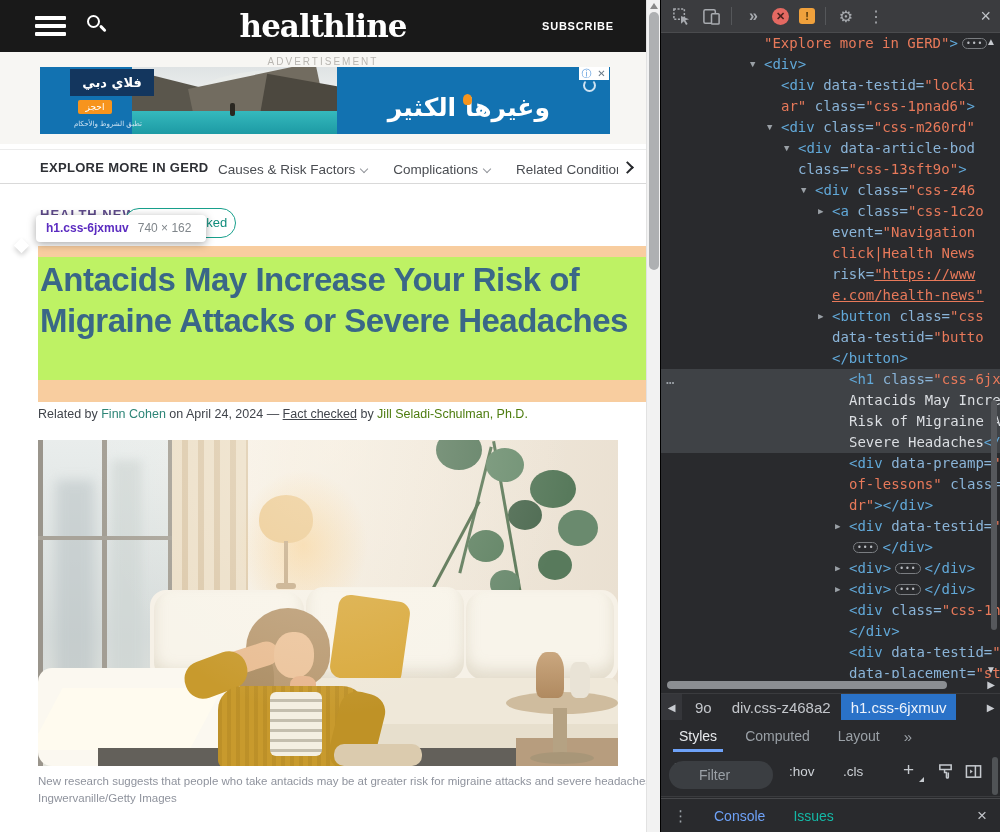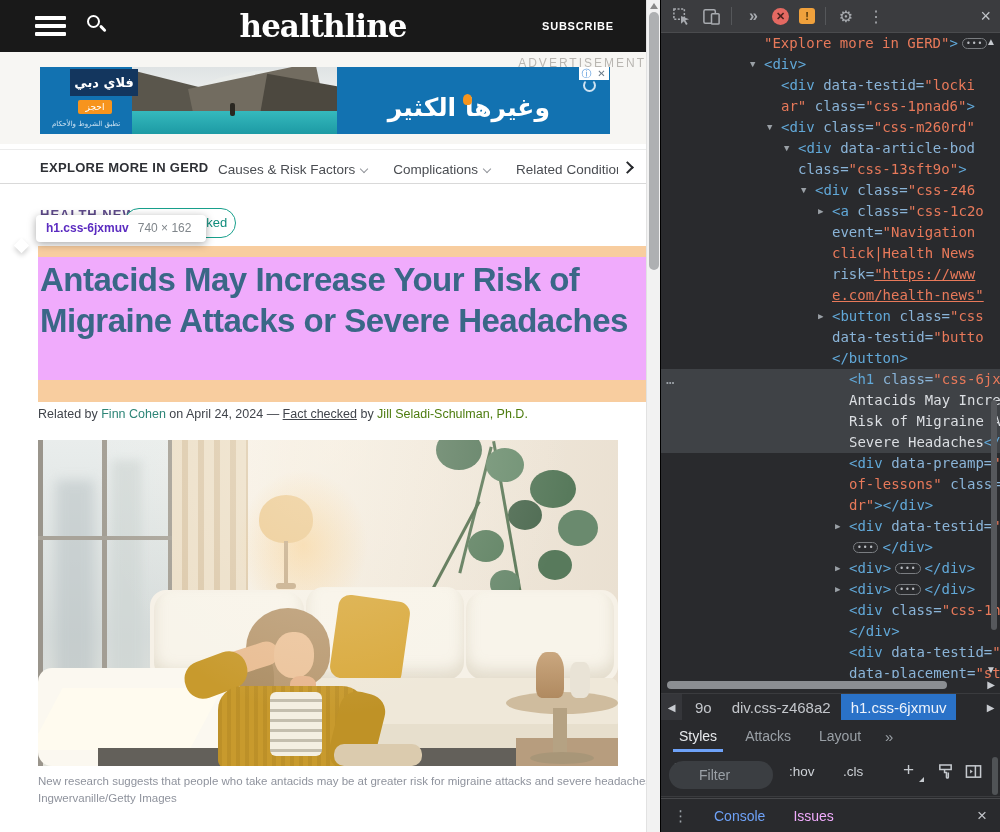--- a/index.html
+++ b/index.html
@@ -14,25 +14,25 @@
   .site-header { position:absolute; left:0; top:0; width:646px; height:52px; background:#191919; }
   .burger { position:absolute; left:35px; top:16px; width:31px; height:20px; cursor:pointer; }
   .burger i { display:block; height:4px; background:#fff; border-radius:1px; margin-bottom:4px; }
   .search-btn { position:absolute; left:87px; top:15px; width:22px; height:22px; }
   .search-glass { position:absolute; left:0; top:0; width:13px; height:13px; border:2.5px solid #fff; border-radius:50%; }
   .search-tail { position:absolute; left:12px; top:12px; width:8px; height:2.5px; background:#fff; transform:rotate(45deg); border-radius:2px; }
   .logo { position:absolute; left:0; right:0; top:8px; text-align:center; color:#fff; font-family:"DejaVu Serif", serif; font-weight:700; font-size:31px; letter-spacing:-1px; }
   .subscribe { position:absolute; right:32px; top:20px; color:#fff; font-size:11px; font-weight:700; letter-spacing:.8px; }
 
   .ad-zone { position:absolute; left:0; top:52px; width:646px; height:92px; background:#f7f6f3; }
-  .ad-label { position:absolute; left:0; right:0; top:4px; text-align:right; font-size:12px; letter-spacing:2px; color:#b9b6b1; }
+  .ad-label { position:absolute; left:0; right:0; top:4px; text-align:center; font-size:10px; letter-spacing:2px; color:#b9b6b1; }
   .ad-banner { position:absolute; left:40px; top:15px; width:570px; height:67px; background:#1272b1; overflow:hidden; }
-  .fly-logo { position:absolute; left:30px; top:2px; width:68px; height:27px; background:#13365e; color:#fff; font-size:13px; font-weight:700; text-align:center; line-height:27px; font-family:"DejaVu Sans", sans-serif; }
+  .fly-logo { position:absolute; left:30px; top:2px; width:84px; height:27px; background:#13365e; color:#fff; font-size:13px; font-weight:700; text-align:center; line-height:27px; font-family:"DejaVu Sans", sans-serif; }
   .fly-cta { position:absolute; left:38px; top:33px; width:34px; height:14px; background:#f7941d; border-radius:2px; color:#fff; font-size:9px; text-align:center; line-height:14px; font-family:"DejaVu Sans", sans-serif; }
-  .fly-terms { position:absolute; left:12px; top:53px; width:90px; color:#cfe3f2; font-size:7px; text-align:left; font-family:"DejaVu Sans", sans-serif; }
+  .fly-terms { position:absolute; left:12px; top:53px; width:90px; color:#cfe3f2; font-size:7px; text-align:right; font-family:"DejaVu Sans", sans-serif; }
   .ad-photo { position:absolute; left:92px; top:0; width:205px; height:67px; background:linear-gradient(180deg,#dfe3e4 0%,#eef0ef 45%,#9fb3b0 60%); overflow:hidden; }
   .mt1 { position:absolute; left:-20px; top:14px; width:120px; height:45px; background:#5a564c; transform:rotate(14deg); }
   .mt2 { position:absolute; left:60px; top:8px; width:130px; height:52px; background:#726c60; transform:rotate(-12deg); }
   .mt3 { position:absolute; left:130px; top:16px; width:110px; height:50px; background:#4c483f; transform:rotate(10deg); }
   .snow { position:absolute; left:70px; top:6px; width:80px; height:14px; background:#e8ebe8; transform:rotate(-10deg); border-radius:50%; opacity:.8; }
   .lake { position:absolute; left:0; top:44px; width:205px; height:23px; background:linear-gradient(180deg,#35b9bd,#1d9aa4); }
   .person { position:absolute; left:98px; top:36px; width:5px; height:13px; background:#2a2721; border-radius:2px; }
   .ad-line1 { position:absolute; right:22px; top:7px; width:260px; text-align:right; color:#fff; font-size:14px; font-family:"DejaVu Sans", sans-serif; }
   .ad-line2 { position:absolute; right:60px; top:26px; width:240px; text-align:right; color:#fff; font-size:25px; font-weight:700; font-family:"DejaVu Sans", sans-serif; }
   .ad-balloon { position:absolute; right:138px; top:27px; width:9px; height:11px; background:#f7941d; border-radius:50% 50% 40% 40%; }
@@ -51,21 +51,21 @@
   .kicker { position:absolute; left:40px; top:207px; font-size:13px; font-weight:800; letter-spacing:1px; color:#5f4b8b; }
   .fact-badge { position:absolute; left:124px; top:208px; width:112px; height:30px; border:1px solid #18a08c; border-radius:15px; background:#fff; color:#0f8d7c; font-size:13px; text-align:center; line-height:28px; }
   .fact-badge .ck { font-size:12px; margin-right:4px; }
 
   .inspect-tip { position:absolute; left:36px; top:215px; width:170px; height:27px; background:#fff; border-radius:4px; box-shadow:0 2px 8px rgba(0,0,0,.35); z-index:40; font-size:12px; line-height:27px; padding-left:10px; white-space:nowrap; }
   .tip-sel { color:#5b2bc0; font-weight:600; }
   .tip-size { color:#80868b; margin-left:9px; }
   .tip-arrow { position:absolute; left:16px; top:240px; width:11px; height:11px; background:#fff; transform:rotate(45deg); box-shadow:2px 2px 5px rgba(0,0,0,.18); z-index:39; }
 
   .band-top { position:absolute; left:38px; top:246px; width:609px; height:11px; background:#f8cd9f; }
-  .title-hl { position:absolute; left:38px; top:257px; width:609px; height:125px; background:#f0abfc; padding:2px 8px 0 2px; }
+  .title-hl { position:absolute; left:38px; top:257px; width:609px; height:125px; background:#bef264; padding:2px 8px 0 2px; }
   .title-hl h1 { font-size:33px; line-height:41px; font-weight:700; letter-spacing:-.5px; color:#3a6787; }
   .band-bottom { position:absolute; left:38px; top:380px; width:609px; height:22px; background:#f8cd9f; }
 
   .byline { position:absolute; left:38px; top:407px; width:600px; font-size:12.5px; color:#40444b; white-space:pre-wrap; }
   .byline .lnk1 { color:#2d8577; }
   .byline .lnk2 { color:#4d7c0f; }
   .byline .fc { text-decoration:underline; }
 
   .hero { position:absolute; left:38px; top:440px; width:580px; height:326px; background:linear-gradient(100deg,#ffffff 0%,#f5eee2 40%,#e9dfd0 100%); overflow:hidden; }
   .caption { position:absolute; left:38px; top:775px; width:600px; font-size:11.5px; color:#8f939d; white-space:nowrap; }
@@ -119,21 +119,21 @@
   .filter-row { position:absolute; left:0; top:753px; width:340px; height:44px; background:#292a2d; border-bottom:1px solid #3a3b3e; }
   .filter-pill { position:absolute; left:8px; top:8px; width:104px; height:28px; background:#3b3e42; border-radius:14px; color:#9aa0a6; font-size:14px; line-height:28px; padding-left:30px; }
   .funnel { position:absolute; left:12px; top:8px; }
   .tok-btn { position:absolute; top:11px; font-size:13.5px; color:#cdd1d6; }
   .plus-btn { position:absolute; left:242px; top:6px; font-size:19px; color:#c6cacf; }
   .plus-tri { position:absolute; left:258px; top:24px; width:0; height:0; border-left:5px solid transparent; border-bottom:5px solid #c6cacf; }
   .mini-sb { position:absolute; right:3px; top:4px; width:6px; height:38px; background:#505356; border-radius:3px; }
 
   .drawer { position:absolute; left:0; top:798px; width:340px; height:34px; background:#292a2d; border-top:1px solid #47484b; display:flex; align-items:center; gap:8px; padding:0 8px; }
   .drawer-dots { color:#9aa0a6; font-size:15px; padding:0 4px; }
-  .drawer-tab { font-size:14px; color:#f0abfc; padding:6px 14px; }
+  .drawer-tab { font-size:14px; color:#14b8a6; padding:6px 14px; }
   .drawer-tab.active { color:#6ea2f8; }
   .drawer-x { margin-left:auto; color:#c0c3c8; font-size:17px; padding-right:6px; }
 </style>
 </head>
 <body>
 
 <div class="stage">
 
   <div class="page-col">
 
@@ -323,21 +323,21 @@
     </div>
 
     <div class="crumb-bar">
       <span class="crumb-nav-btn" style="left:0;">◀</span>
       <div class="crumb-items"><span class="crumb">9o</span><span class="crumb">div.css-z468a2</span><span class="crumb crumb-sel">h1.css-6jxmuv</span></div>
       <span class="crumb-nav-btn" style="right:0;background:none;">▶</span>
     </div>
 
     <div class="tabs-row">
         <span class="dt-tab active">Styles</span>
-        <span class="dt-tab">Attacks</span>
+        <span class="dt-tab">Computed</span>
         <span class="dt-tab">Layout</span>
         <span class="tabs-more">»</span>
       </div>
 
     <div class="filter-row">
       <span class="funnel">
         <svg width="15" height="15" viewBox="0 0 14 14">
             <path d="M1.5 2 h11 l-4.2 5 v4.2 l-2.6 1.6 v-5.8 z" fill="#9aa0a6"></path>
           </svg>
       </span>

